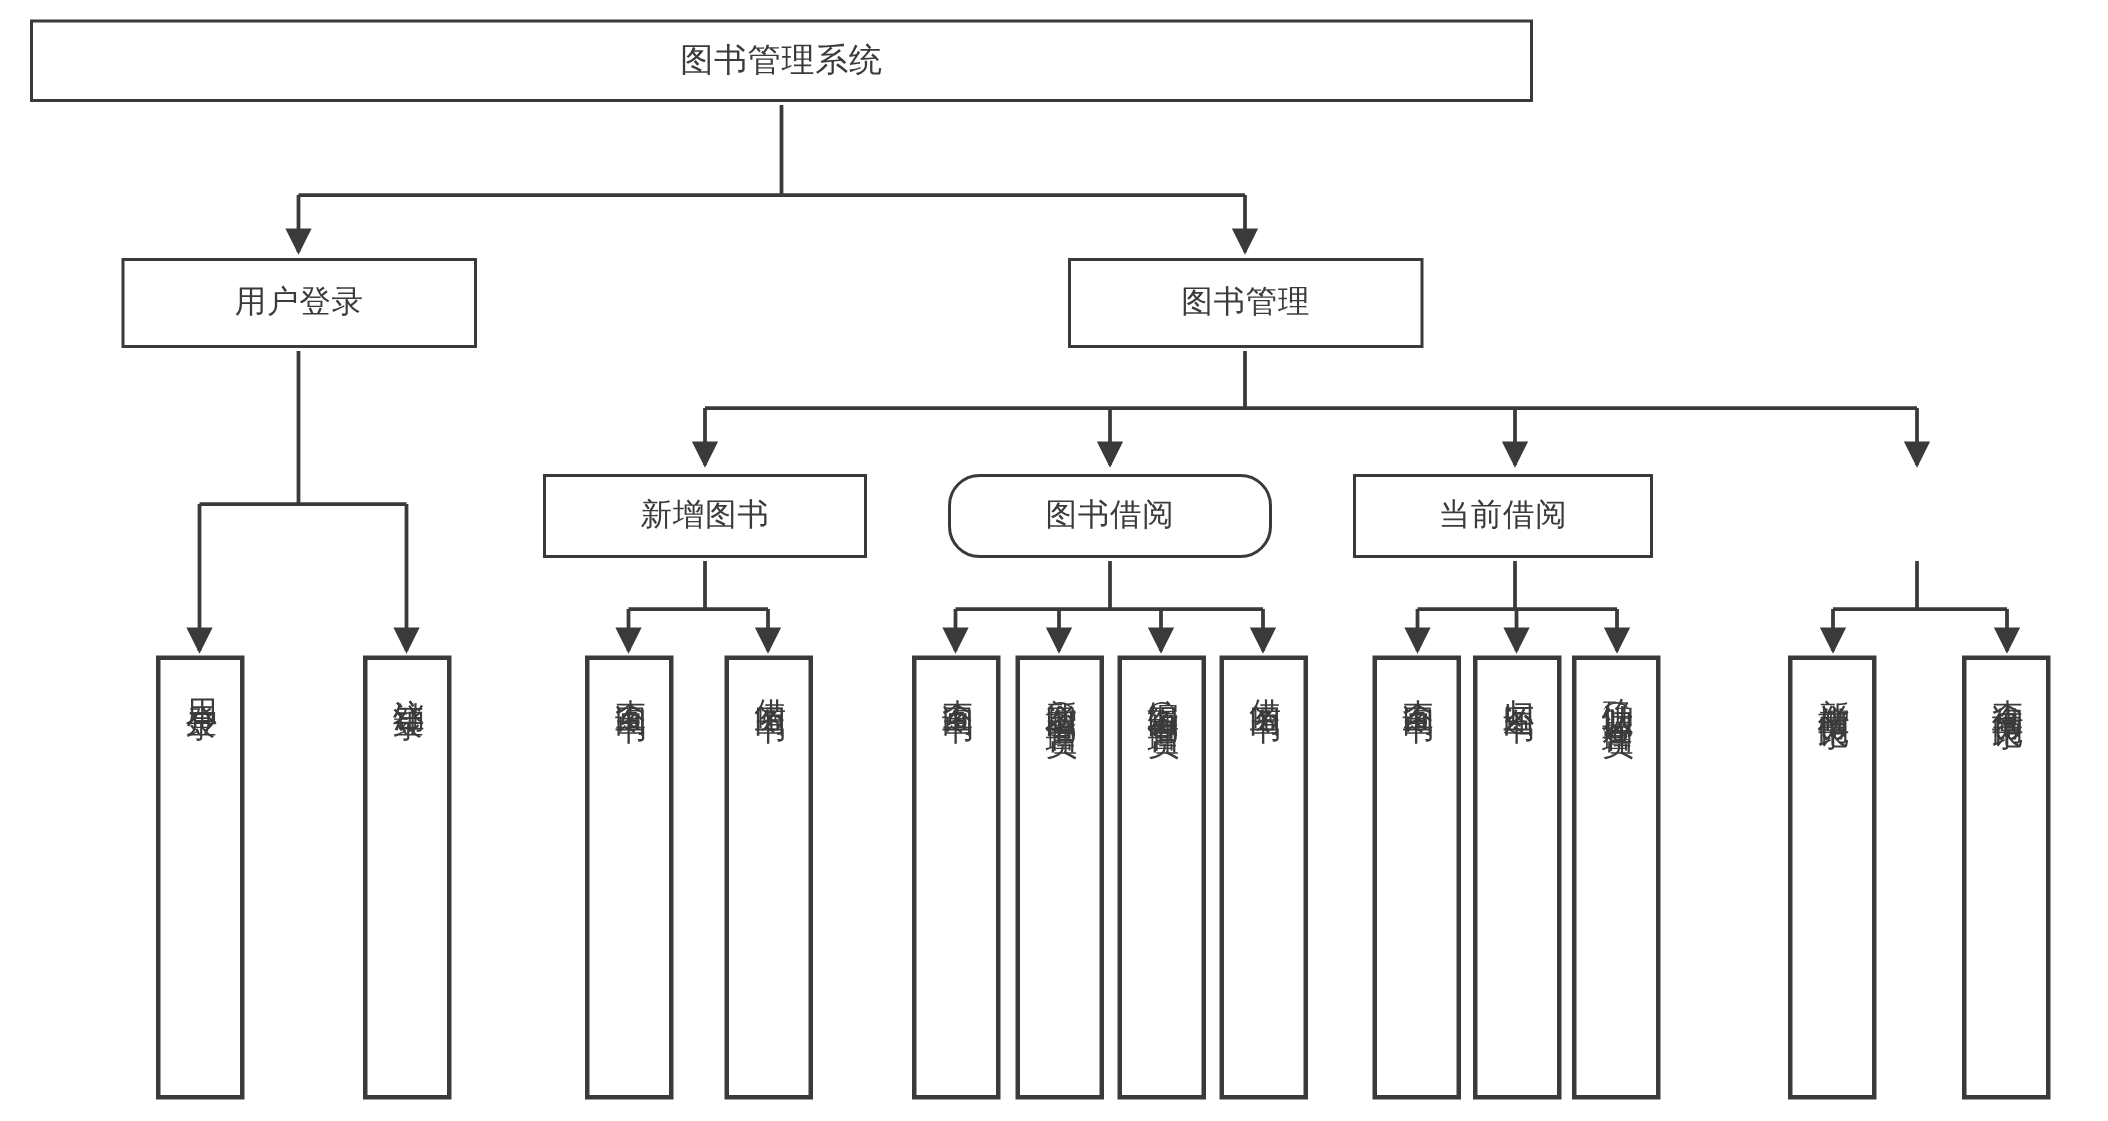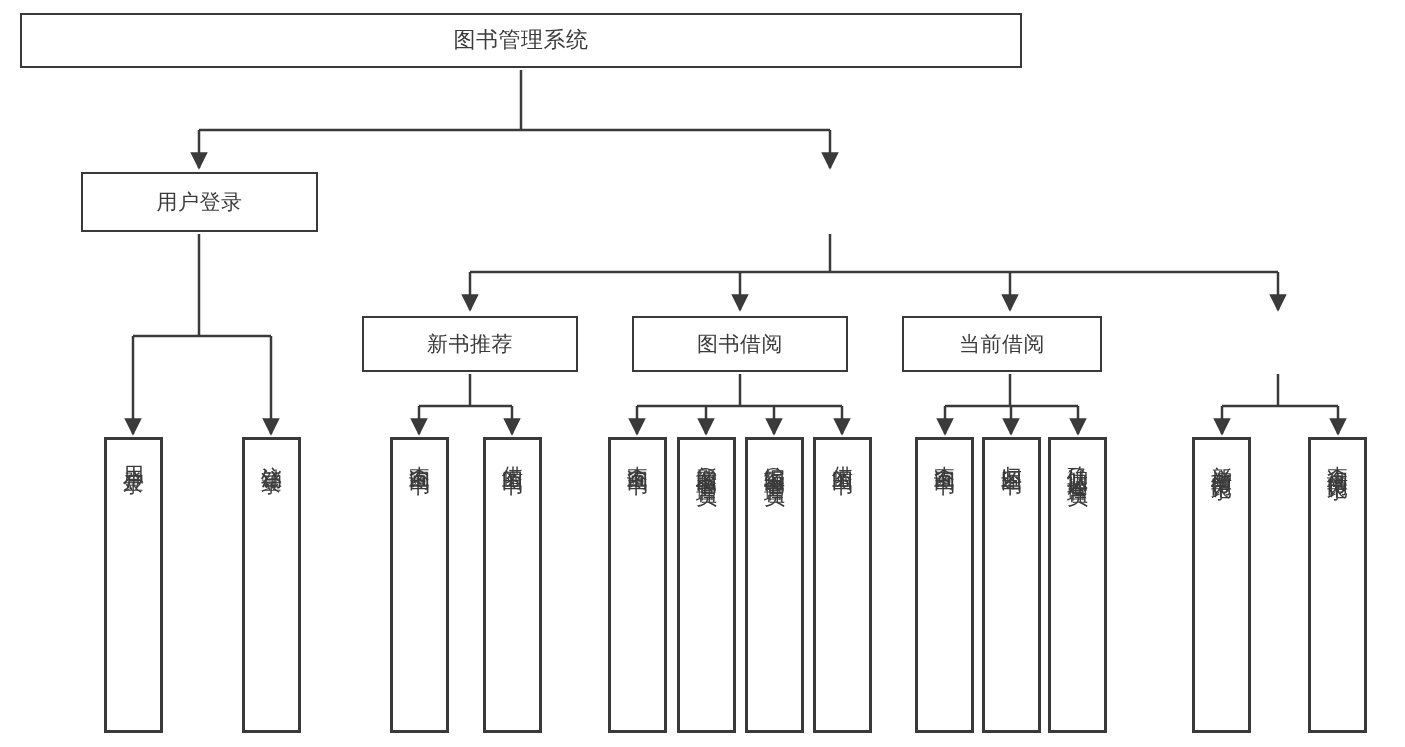--- a/index.html
+++ b/index.html
@@ -119,25 +119,28 @@
     </g>
   </svg>
 
   <div class="node root horiz" style="left:20px;top:13px;width:1002px;height:55px;">
     <span class="label">图书管理系统</span>
   </div>
 
   <div class="node horiz" style="left:81px;top:172px;width:237px;height:60px;">
     <span class="label">用户登录</span>
   </div>
+  <div class="node horiz" style="left:712px;top:172px;width:237px;height:60px;">
+    <span class="label">图书管理</span>
+  </div>
 
   <div class="node horiz" style="left:362px;top:316px;width:216px;height:56px;">
-    <span class="label">新书推荐</span>
+    <span class="label">新增图书</span>
   </div>
-  <div class="node horiz" style="left:632px;top:316px;width:216px;height:56px;">
+  <div class="node horiz" style="left:632px;top:316px;width:216px;height:56px;border-radius:21px;">
     <span class="label">图书借阅</span>
   </div>
   <div class="node horiz" style="left:902px;top:316px;width:200px;height:56px;">
     <span class="label">当前借阅</span>
   </div>
 
   <div class="node leaf" style="left:104px;top:437px;width:59px;height:296px;">
     <span class="label">用户登录</span>
   </div>
   <div class="node leaf" style="left:242px;top:437px;width:59px;height:296px;">

